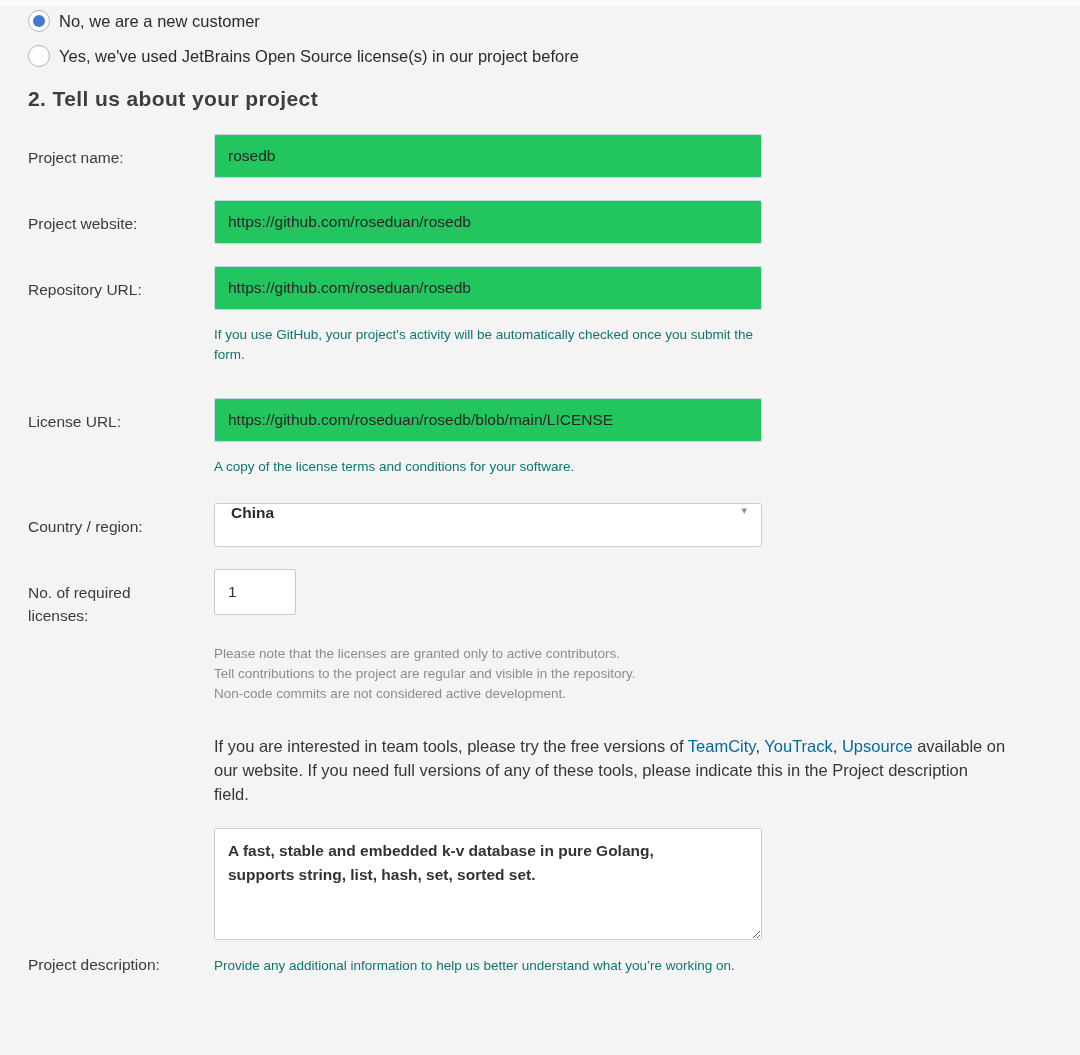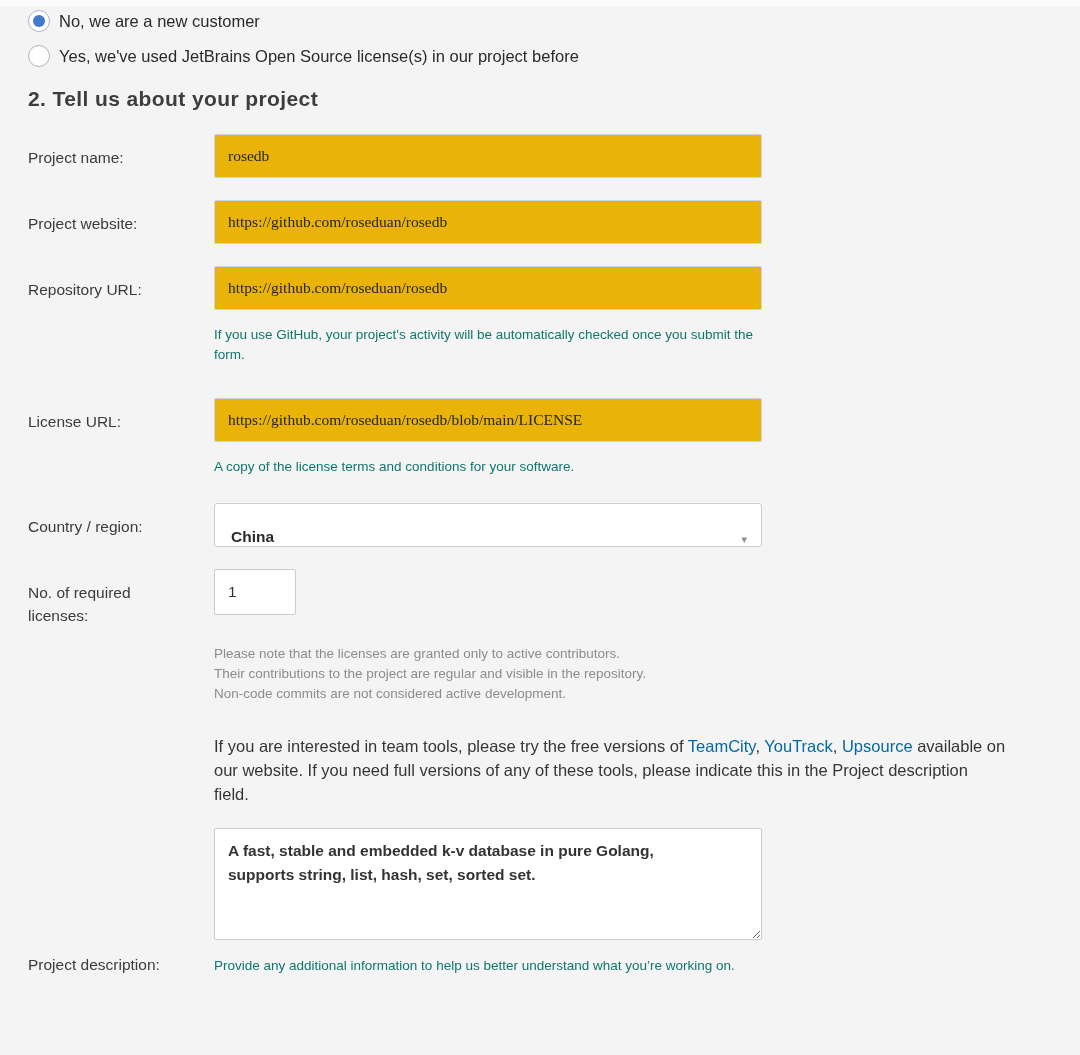--- a/index.html
+++ b/index.html
@@ -34,44 +34,44 @@
 
   
   .form { margin-top: 23px; }
   .row { display: flex; margin-bottom: 22px; }
   .row .label-col { width: 186px; flex: 0 0 auto; padding-top: 12px; }
   .row .label-col .label { font-size: 15.5px; color: #3b3b3b; line-height: 23px; }
   .row .field-col { flex: 1 1 auto; }
 
   .text-input {
     width: 548px; height: 44px;
-    background: #eab308; border: 1px solid #c6d6ea; border-radius: 2px;
+    background: #22c55e; border: 1px solid #c6d6ea; border-radius: 2px;
     padding: 12px 13px; font-size: 15.5px; color: #262626;
-    font-family: Liberation Serif, serif;
+    font-family: Liberation Sans, sans-serif;
     outline: none;
   }
   .white-input {
     width: 82px; height: 46px;
     background: #ffffff; border: 1px solid #cccccc; border-radius: 2px;
     padding: 0 13px; font-size: 15.5px; color: #333333;
     font-family: "Liberation Sans", "DejaVu Sans", sans-serif;
     outline: none;
   }
   .hint {
     width: 548px; margin-top: 15px;
     font-size: 13.5px; line-height: 20px; color: #0f766e;
   }
   .hint-lines { margin-top: 29px; }
   .hint-lines .hint-line { font-size: 13.5px; line-height: 20px; color: #8c8c8c; }
 
   
   .select {
     width: 548px; height: 44px;
     background: #ffffff; border: 1px solid #cfcfcf; border-radius: 3px;
-    display: flex; align-items: flex-end; justify-content: space-between;
+    display: flex; align-items: flex-start; justify-content: space-between;
     padding: 0 14px 0 16px; cursor: pointer;
   }
   .select .select-value { font-size: 15.5px; font-weight: bold; color: #2a2a2a; }
   .select .select-arrow { font-size: 11px; color: #8f8f8f; }
 
   
   .team-tools {
     margin: 30px 0 22px 186px;
     width: 792px;
     font-size: 16.5px; line-height: 24px; color: #363636;
@@ -162,21 +162,21 @@
     </div>
 
     <div class="row" style="margin-bottom: 26px;">
       <div class="label-col" style="width: 170px; padding-right: 16px;">
         <div class="label">No. of required licenses:</div>
       </div>
       <div class="field-col" style="margin-left: 16px;">
         <input type="text" class="white-input" value="1" style="">
         <div class="hint-lines">
           <div class="hint-line">Please note that the licenses are granted only to active contributors.</div>
-          <div class="hint-line">Their contributions to the project are regular and visible in the repository.</div>
+          <div class="hint-line">Tell contributions to the project are regular and visible in the repository.</div>
           <div class="hint-line">Non-code commits are not considered active development.</div>
         </div>
       </div>
     </div>
 
     <p class="team-tools"><span>If you are interested in team tools, please try the free versions of </span><a>TeamCity</a><span>, </span><a>YouTrack</a><span>, </span><a>Upsource</a><span> available on our website. If you need full versions of any of these tools, please indicate this in the Project description field.</span></p>
 
     <div class="row" style="margin-bottom: 0; align-items: flex-end;">
       <div class="label-col">
         <div class="label">Project description:</div>

